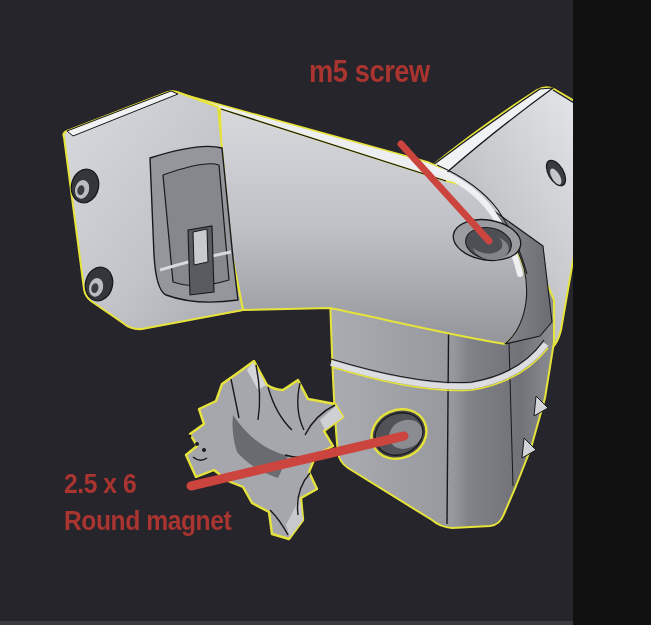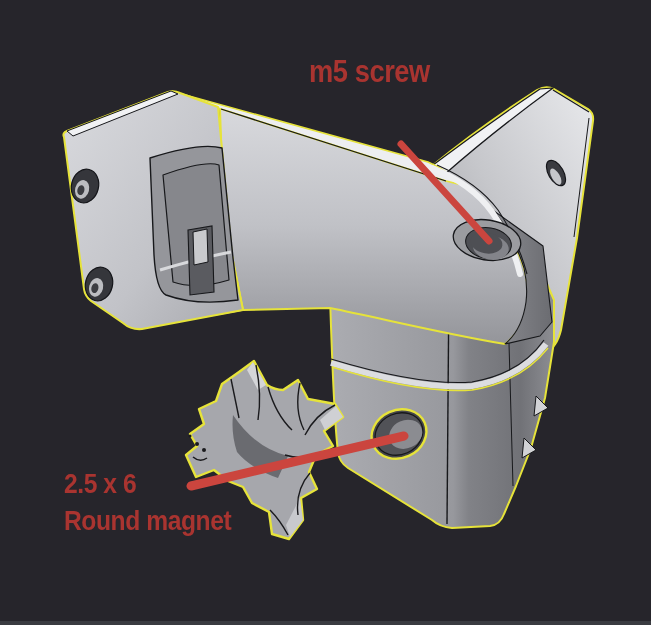--- a/index.html
+++ b/index.html
@@ -1,18 +1,18 @@
 <!DOCTYPE html>
 <html><head>
 <meta charset="utf-8">
 <style>
   html,body{margin:0;padding:0;background:#111;}
   .stage{
     position:relative;
-    width:651px;height:625px;
+    width:573px;height:625px;
     overflow:hidden;
     font-family:"Liberation Sans", sans-serif;
   }
   .stage svg{position:absolute;left:0;top:0;}
   .label{
     position:absolute;
     font-family:"Liberation Sans", sans-serif;
     font-weight:bold;
     letter-spacing:-0.5px;
     transform:scaleX(0.88);

